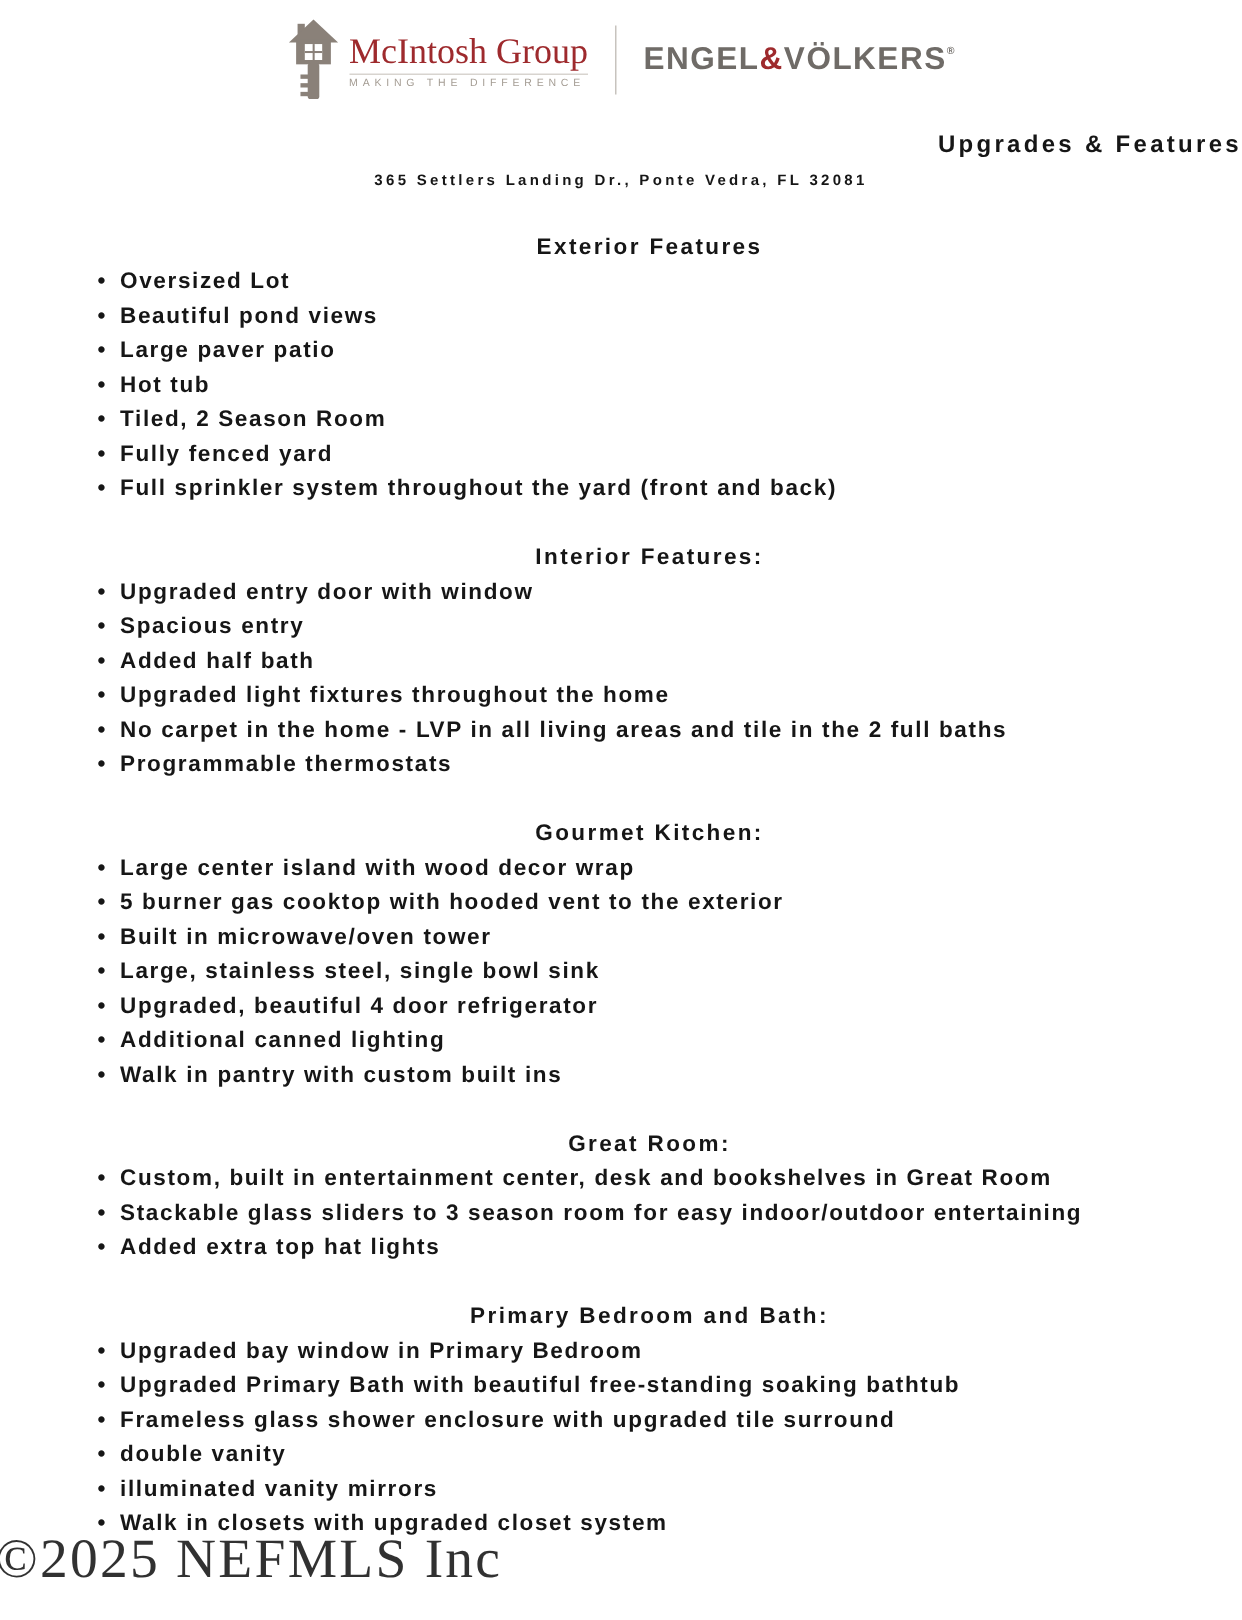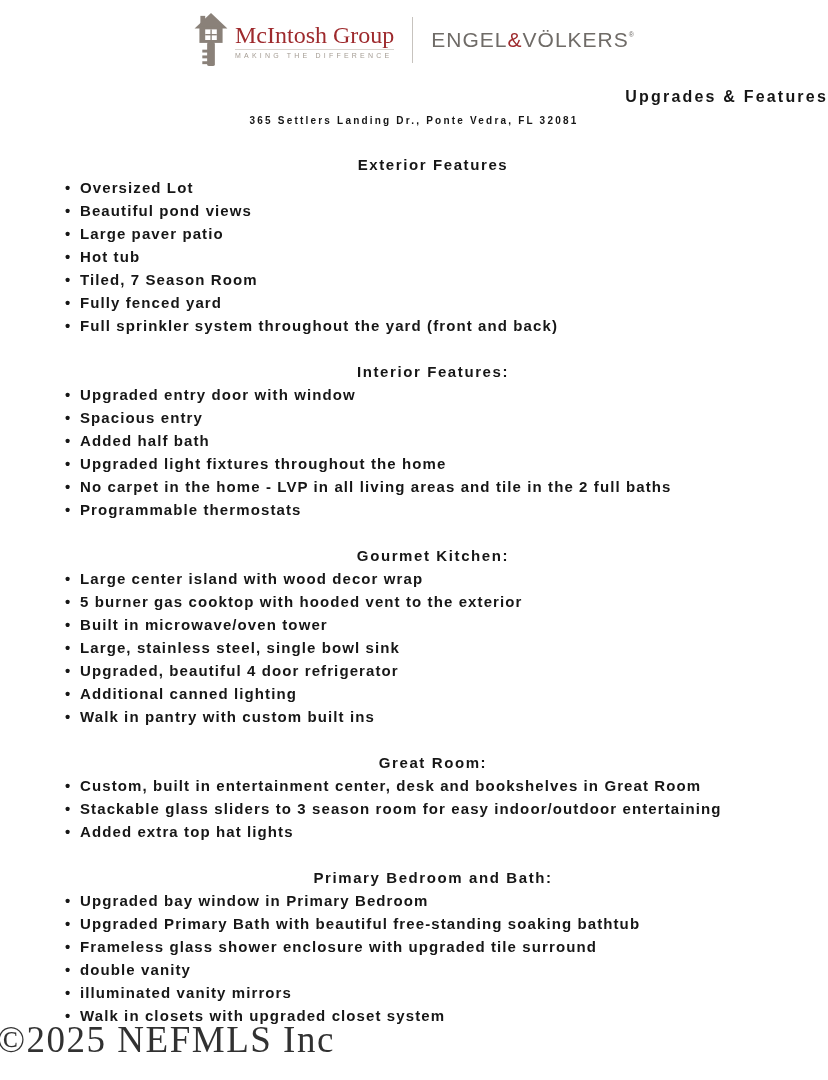--- a/index.html
+++ b/index.html
@@ -47,21 +47,21 @@
     border-top:1px solid #d8d4cf;
     padding-top:2px;
     margin-top:1px;
     white-space:nowrap;
   }
   .logo-divider{
     width:1px;height:46px;background:var(--divider-gray);
   }
   .ev-logo{
     font-size:21px;
-    font-weight:400;
+    font-weight:700;
     letter-spacing:1px;
     color:var(--ev-gray);
     white-space:nowrap;
     display:flex;align-items:flex-start;
   }
   .ev-amp{color:var(--brand-red);}
   .ev-reg{font-size:7px;line-height:10px;margin-top:2px;}
   
   .page-title{
     margin-top:16px;
@@ -196,21 +196,21 @@
     <span class="li-text">Large paver patio</span>
   </li>
 
   <li>
     <span class="dot">•</span>
     <span class="li-text">Hot tub</span>
   </li>
 
   <li>
     <span class="dot">•</span>
-    <span class="li-text">Tiled, 7 Season Room</span>
+    <span class="li-text">Tiled, 2 Season Room</span>
   </li>
 
   <li>
     <span class="dot">•</span>
     <span class="li-text">Fully fenced yard</span>
   </li>
 
   <li>
     <span class="dot">•</span>
     <span class="li-text">Full sprinkler system throughout the yard (front and back)</span>

